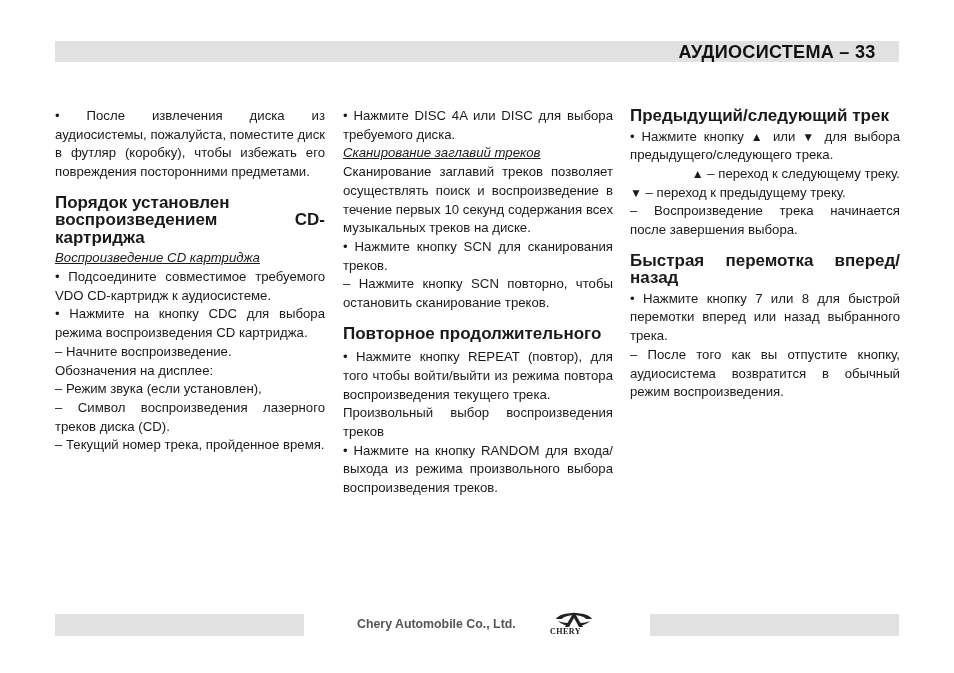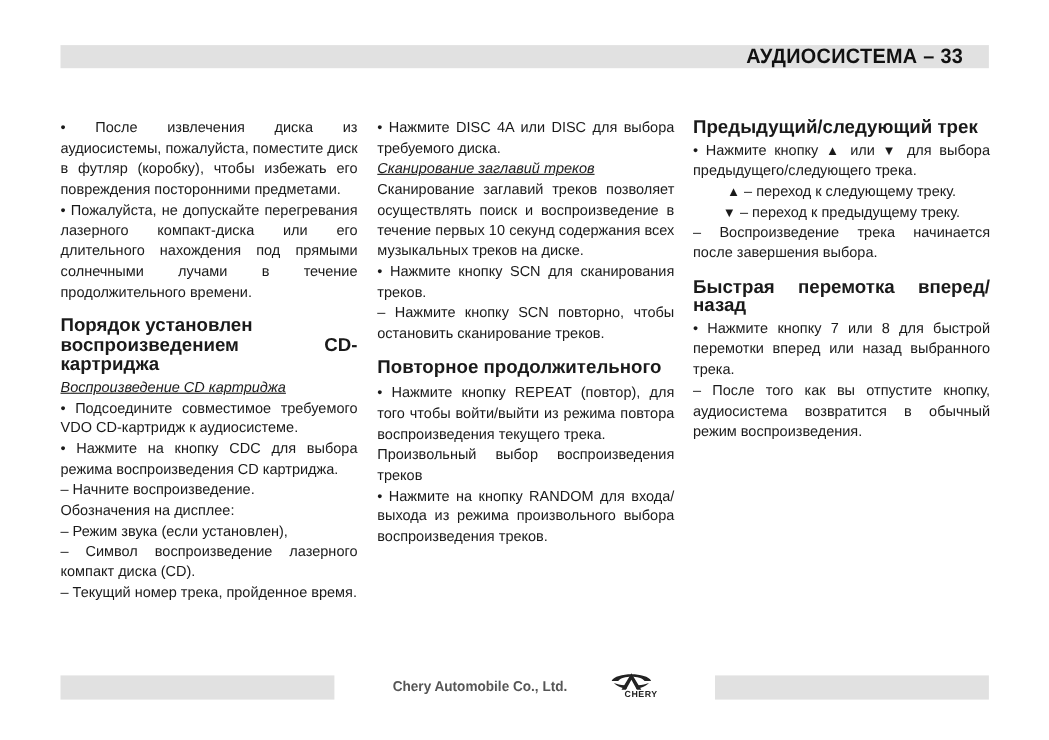--- a/index.html
+++ b/index.html
@@ -16,44 +16,43 @@
     .h { font-weight: bold; font-size: 17px; margin: 0; line-height: 17.5px; }
     .it { font-style: italic; text-decoration: underline; }
     .gap { height: 9px; }
     .gap-s { height: 3px; }
     .tri { font-size: 12px; }
     .footer-left { position: absolute; left: 55px; top: 614px; width: 249px; height: 22px; background: #e1e1e1; }
     .footer-right { position: absolute; left: 650px; top: 614px; width: 249px; height: 22px; background: #e1e1e1; }
     .footer-text { position: absolute; left: 357px; top: 615px; font-size: 13px; font-weight: bold; color: #555;
                    line-height: 18px; transform: scaleX(0.95); transform-origin: left; }
     .logo { position: absolute; left: 550px; top: 609px; width: 48px; height: 28px; }
-    .logo-word { position: absolute; left: 0; top: 18px; width: 48px; text-align: right; font-size: 8px;
-                 font-weight: bold; color: #222; letter-spacing: 0.5px; }
+    .logo-word { position: absolute; left: 0; top: 18px; width: 48px; text-align: left; font-size: 8px;
+                 font-weight: bold; color: #222; letter-spacing: 0.5px; font-family: Liberation Serif, serif; }
   </style>
 </head>
 <body>
 
 <div class="header-bar"></div>
 <div class="header-title">АУДИОСИСТЕМА – 33</div>
 
 <div class="col col1">
   <p>• После извлечения диска из аудиосистемы, пожалуйста, поместите диск в футляр (коробку), чтобы избежать его повреждения посторонними предметами.</p>
-  <p>• Пожалуйста, не допускайте перегревания лазерного компакт-диска или его длительного нахождения под прямыми солнечными лучами в течение продолжительного времени.</p>
   <div class="gap"></div>
   <div class="gap-s"></div>
   <p class="h">Порядок установлен</p>
   <p class="h">воспроизведением CD-картриджа</p>
   <div class="gap-s"></div>
   <p class="it">Воспроизведение CD картриджа</p>
   <p>• Подсоедините совместимое требуемого VDO CD-картридж к аудиосистеме.</p>
   <p>• Нажмите на кнопку CDC для выбора режима воспроизведения CD картриджа.</p>
   <p>– Начните воспроизведение.</p>
   <p>Обозначения на дисплее:</p>
   <p>– Режим звука (если установлен),</p>
-  <p>– Символ воспроизведение лазерного компакт диска (CD).</p>
+  <p>– Символ воспроизведения лазерного треков диска (CD).</p>
   <p>– Текущий номер трека, пройденное время.</p>
 </div>
 
 <div class="col col2">
   <p>• Нажмите DISC 4A или DISC для выбора требуемого диска.</p>
   <p class="it">Сканирование заглавий треков</p>
   <p>Сканирование заглавий треков позволяет осуществлять поиск и воспроизведение в течение первых 10 секунд содержания всех музыкальных треков на диске.</p>
   <p>• Нажмите кнопку SCN для сканирования треков.</p>
   <p>– Нажмите кнопку SCN повторно, чтобы остановить сканирование треков.</p>
   <div class="gap"></div>
@@ -65,24 +64,24 @@
   <p>Произвольный выбор воспроизведения треков</p>
   <p>• Нажмите на кнопку RANDOM для входа/выхода из режима произвольного выбора воспроизведения треков.</p>
 </div>
 
 <div class="col col3">
   <p class="h">Предыдущий/следующий трек</p>
   <div class="gap-s"></div>
   <p>
     <span>• Нажмите кнопку </span><span class="tri">▲</span><span> или </span><span class="tri">▼</span><span> для выбора предыдущего/следующего трека.</span>
   </p>
-  <p style="text-align:center">
+  <p style="text-align:right">
     <span class="tri">▲</span><span> – переход к следующему треку.</span>
   </p>
-  <p style="text-align:center">
+  <p style="text-align:left">
     <span class="tri">▼</span><span> – переход к предыдущему треку.</span>
   </p>
   <p>– Воспроизведение трека начинается после завершения выбора.</p>
   <div class="gap"></div>
   <div class="gap-s"></div>
   <p class="h">Быстрая перемотка вперед/назад</p>
   <div class="gap-s"></div>
   <p>• Нажмите кнопку 7 или 8 для быстрой перемотки вперед или назад выбранного трека.</p>
   <p>– После того как вы отпустите кнопку, аудиосистема возвратится в обычный режим воспроизведения.</p>
 </div>

